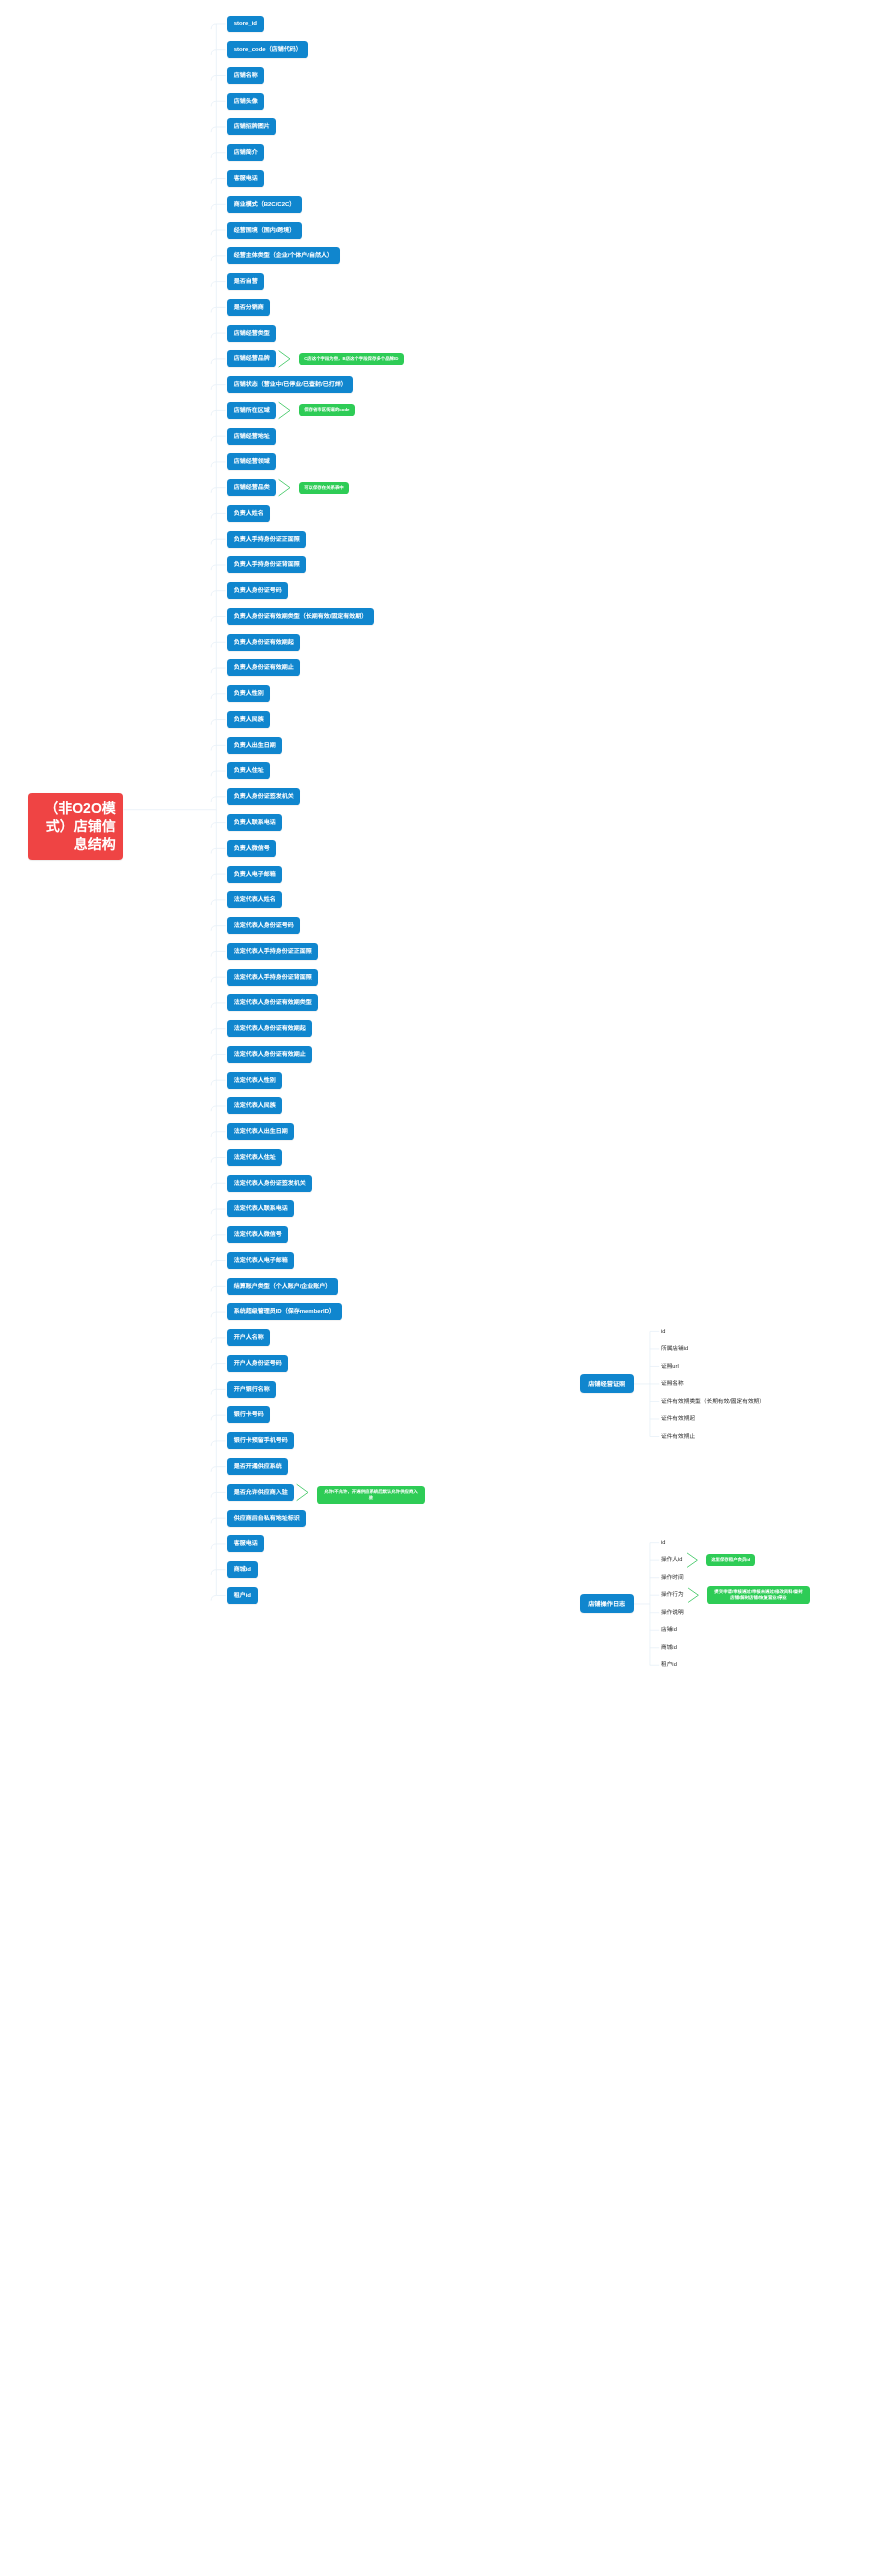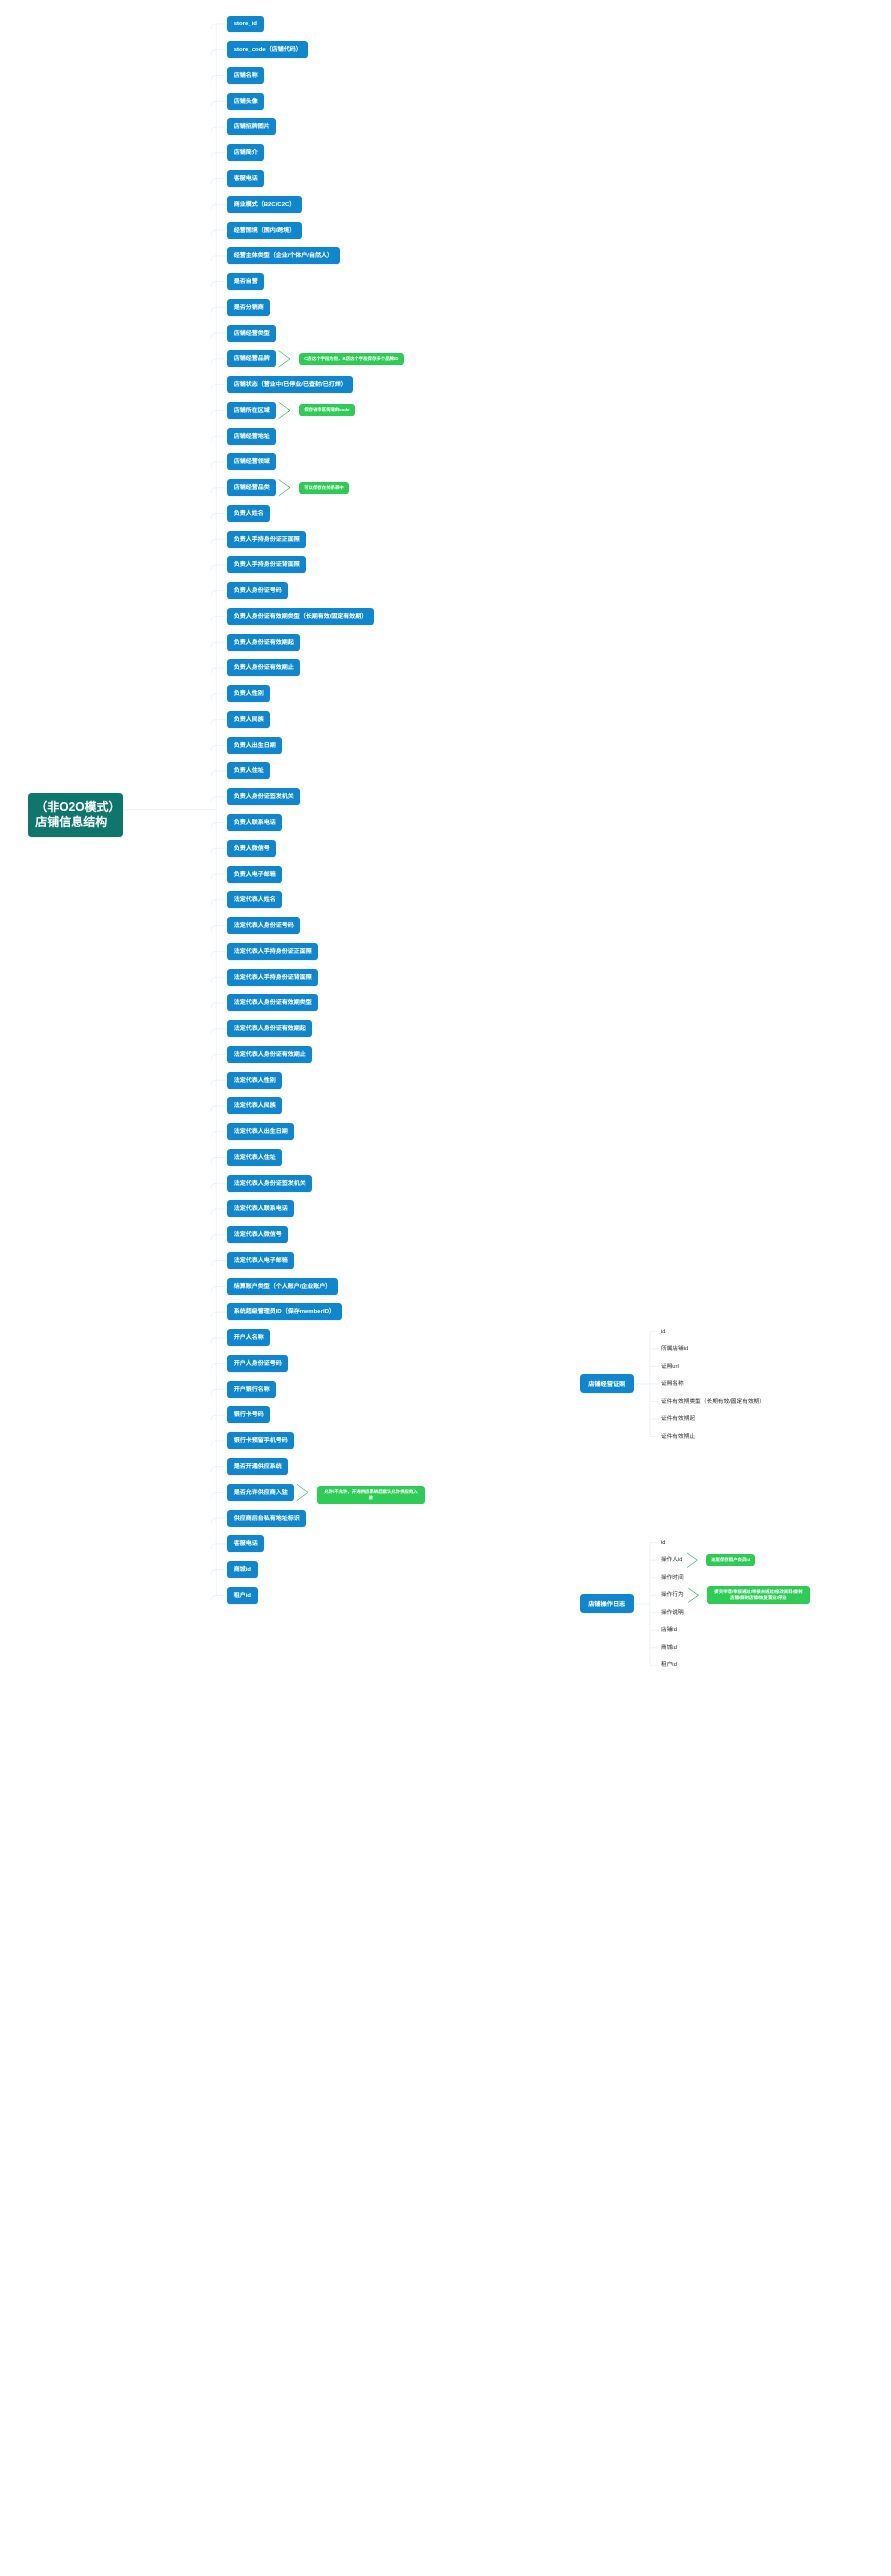--- a/index.html
+++ b/index.html
@@ -29,26 +29,26 @@
     display: flex;
     align-items: center;
     border-radius: 3.6px;
     padding: 4.6px 6.7px;
     line-height: 1.28;
     white-space: pre-wrap;
     word-break: break-word;
   }
   
   .node.root {
-    background: #0f766e;
+    background: #ef4444;
     color: #ffffff;
     font-weight: bold;
-    font-size: 12px;
+    font-size: 14px;
     border-radius: 4.1px;
-    text-align: left;
+    text-align: right;
     justify-content: center;
     padding: 6.7px 7.2px;
     box-shadow: 0 0.5px 1px rgba(0,0,0,.08);
   }
   
   .node.branch {
     background: #1086CE;
     color: #ffffff;
     font-weight: bold;
     font-size: 6px;

